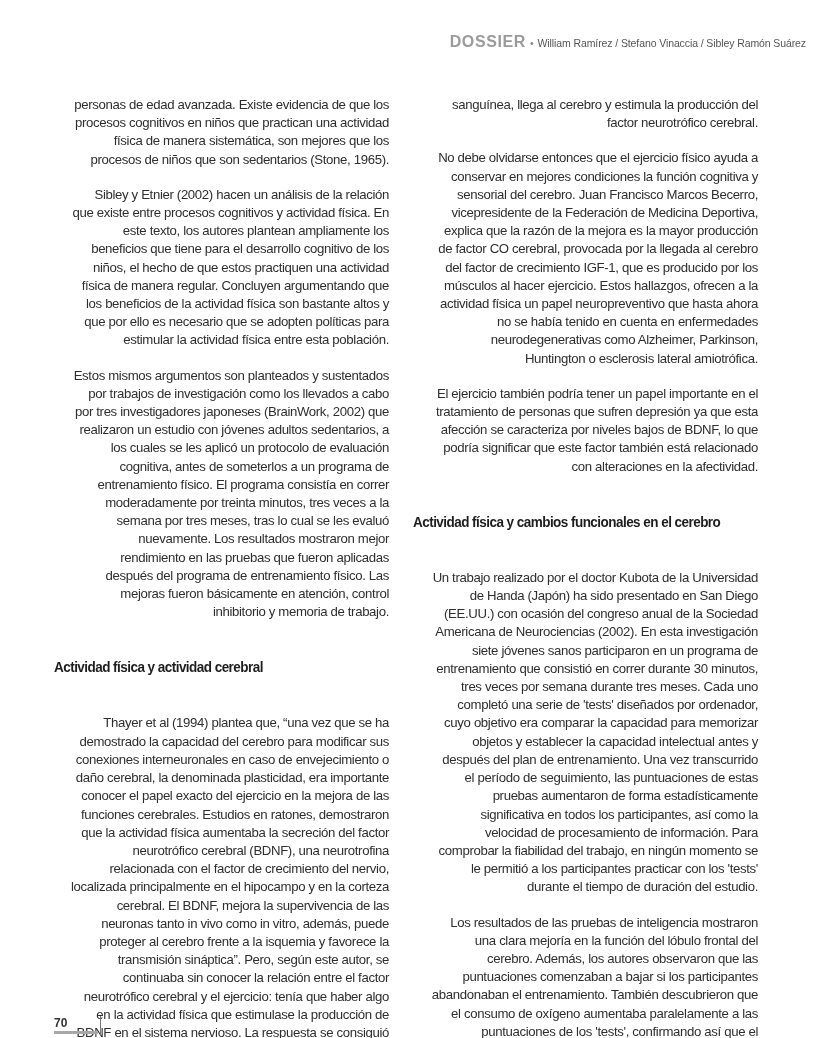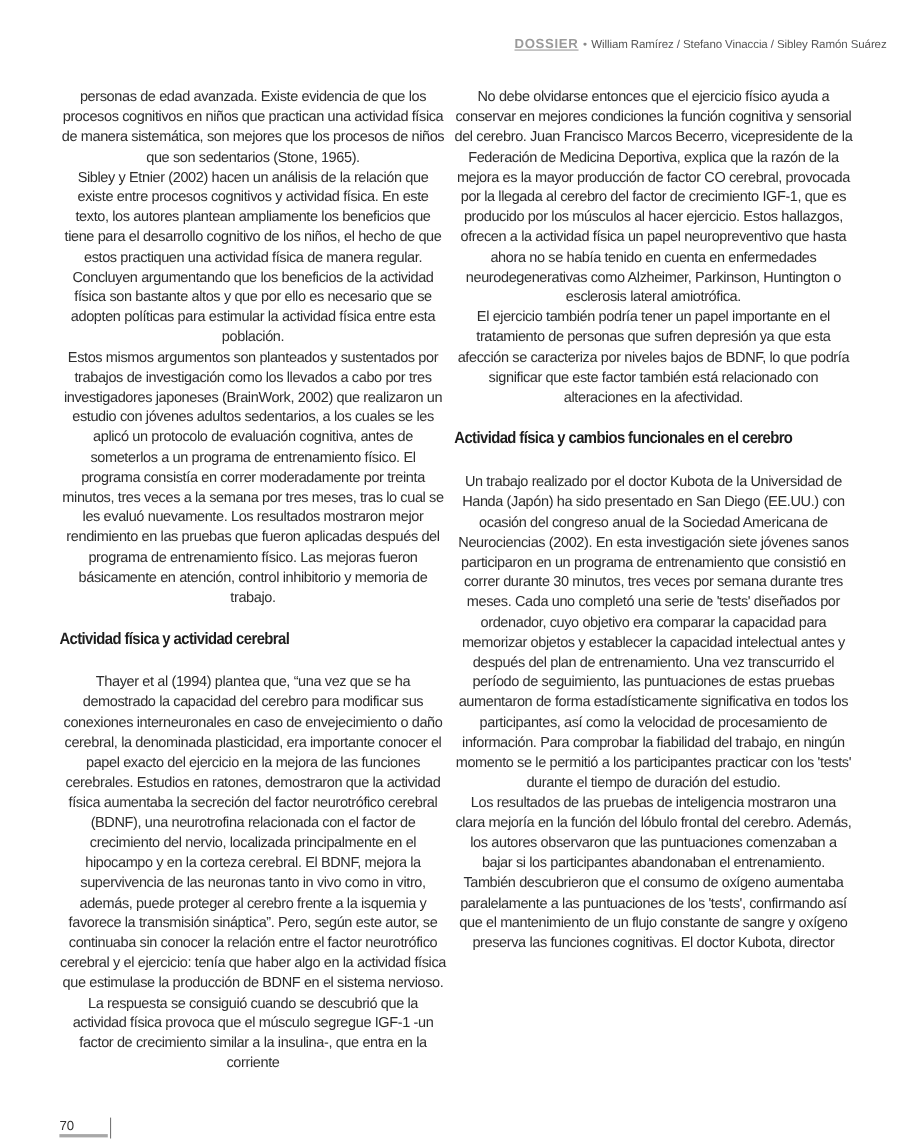--- a/index.html
+++ b/index.html
@@ -21,41 +21,40 @@
       right: 22px;
       font-size: 10.5px;
       color: #555;
       white-space: nowrap;
       letter-spacing: -0.1px;
     }
     .running-header .section {
       font-weight: bold;
       color: #9a9a9a;
       letter-spacing: 0.6px;
-      font-size: 12px;
-      text-decoration: underline;
+      font-size: 16px;
     }
     .running-header .bullet {
       color: #888;
       margin: 0 4px;
     }
     .column {
       position: absolute;
       top: 79px;
       font-size: 13.2px;
       line-height: 18.2px;
       color: #2e2e2e;
       letter-spacing: -0.35px;
     }
     .col-left { left: 54px; width: 352px; }
     .col-right { left: 413px; width: 362px; }
     .para {
-      margin: 0;
+      margin: 17px;
       padding: 0;
-      text-align: center;
+      text-align: right;
     }
     .heading {
       margin: 0;
       font-weight: bold;
       font-size: 15px;
       line-height: 20px;
       color: #1e1e1e;
       letter-spacing: -0.6px;
       transform: scaleX(0.9);
       transform-origin: left center;
@@ -64,21 +63,21 @@
     .gap-before-heading { height: 19px; }
     .gap-after-heading { height: 20px; }
     .footer {
       position: absolute;
       left: 54px;
       top: 1016px;
       width: 70px;
       height: 20px;
     }
     .page-number {
-      font-weight: normal;
+      font-weight: bold;
       font-size: 12px;
       color: #333;
       position: absolute;
       left: 0;
       top: 0;
     }
     .page-rule {
       position: absolute;
       left: 0;
       top: 15px;
@@ -106,20 +105,21 @@
   <p class="para">personas de edad avanzada. Existe evidencia de que los procesos cognitivos en niños que practican una actividad física de manera sistemática, son mejores que los procesos de niños que son sedentarios (Stone, 1965).</p>
   <p class="para">Sibley y Etnier (2002) hacen un análisis de la relación que existe entre procesos cognitivos y actividad física. En este texto, los autores plantean ampliamente los beneficios que tiene para el desarrollo cognitivo de los niños, el hecho de que estos practiquen una actividad física de manera regular. Concluyen argumentando que los beneficios de la actividad física son bastante altos y que por ello es necesario que se adopten políticas para estimular la actividad física entre esta población.</p>
   <p class="para">Estos mismos argumentos son planteados y sustentados por trabajos de investigación como los llevados a cabo por tres investigadores japoneses (BrainWork, 2002) que realizaron un estudio con jóvenes adultos sedentarios, a los cuales se les aplicó un protocolo de evaluación cognitiva, antes de someterlos a un programa de entrenamiento físico. El programa consistía en correr moderadamente por treinta minutos, tres veces a la semana por tres meses, tras lo cual se les evaluó nuevamente. Los resultados mostraron mejor rendimiento en las pruebas que fueron aplicadas después del programa de entrenamiento físico. Las mejoras fueron básicamente en atención, control inhibitorio y memoria de trabajo.</p>
   <div class="gap-before-heading"></div>
   <h2 class="heading">Actividad física y actividad cerebral</h2>
   <div class="gap-after-heading"></div>
   <p class="para">Thayer et al (1994) plantea que, “una vez que se ha demostrado la capacidad del cerebro para modificar sus conexiones interneuronales en caso de envejecimiento o daño cerebral, la denominada plasticidad, era importante conocer el papel exacto del ejercicio en la mejora de las funciones cerebrales. Estudios en ratones, demostraron que la actividad física aumentaba la secreción del factor neurotrófico cerebral (BDNF), una neurotrofina relacionada con el factor de crecimiento del nervio, localizada principalmente en el hipocampo y en la corteza cerebral. El BDNF, mejora la supervivencia de las neuronas tanto in vivo como in vitro, además, puede proteger al cerebro frente a la isquemia y favorece la transmisión sináptica”. Pero, según este autor, se continuaba sin conocer la relación entre el factor neurotrófico cerebral y el ejercicio: tenía que haber algo en la actividad física que estimulase la producción de BDNF en el sistema nervioso. La respuesta se consiguió cuando se descubrió que la actividad física provoca que el músculo segregue IGF-1 -un factor de crecimiento similar a la insulina-, que entra en la corriente</p>
 </div>
 
 <div class="column col-right">
+  <p class="para">sanguínea, llega al cerebro y estimula la producción del factor neurotrófico cerebral.</p>
   <p class="para">No debe olvidarse entonces que el ejercicio físico ayuda a conservar en mejores condiciones la función cognitiva y sensorial del cerebro. Juan Francisco Marcos Becerro, vicepresidente de la Federación de Medicina Deportiva, explica que la razón de la mejora es la mayor producción de factor CO cerebral, provocada por la llegada al cerebro del factor de crecimiento IGF-1, que es producido por los músculos al hacer ejercicio. Estos hallazgos, ofrecen a la actividad física un papel neuropreventivo que hasta ahora no se había tenido en cuenta en enfermedades neurodegenerativas como Alzheimer, Parkinson, Huntington o esclerosis lateral amiotrófica.</p>
   <p class="para">El ejercicio también podría tener un papel importante en el tratamiento de personas que sufren depresión ya que esta afección se caracteriza por niveles bajos de BDNF, lo que podría significar que este factor también está relacionado con alteraciones en la afectividad.</p>
   <div class="gap-before-heading"></div>
   <h2 class="heading">Actividad física y cambios funcionales en el cerebro</h2>
   <div class="gap-after-heading"></div>
   <p class="para">Un trabajo realizado por el doctor Kubota de la Universidad de Handa (Japón) ha sido presentado en San Diego (EE.UU.) con ocasión del congreso anual de la Sociedad Americana de Neurociencias (2002). En esta investigación siete jóvenes sanos participaron en un programa de entrenamiento que consistió en correr durante 30 minutos, tres veces por semana durante tres meses. Cada uno completó una serie de 'tests' diseñados por ordenador, cuyo objetivo era comparar la capacidad para memorizar objetos y establecer la capacidad intelectual antes y después del plan de entrenamiento. Una vez transcurrido el período de seguimiento, las puntuaciones de estas pruebas aumentaron de forma estadísticamente significativa en todos los participantes, así como la velocidad de procesamiento de información. Para comprobar la fiabilidad del trabajo, en ningún momento se le permitió a los participantes practicar con los 'tests' durante el tiempo de duración del estudio.</p>
   <p class="para">Los resultados de las pruebas de inteligencia mostraron una clara mejoría en la función del lóbulo frontal del cerebro. Además, los autores observaron que las puntuaciones comenzaban a bajar si los participantes abandonaban el entrenamiento. También descubrieron que el consumo de oxígeno aumentaba paralelamente a las puntuaciones de los 'tests', confirmando así que el mantenimiento de un flujo constante de sangre y oxígeno preserva las funciones cognitivas. El doctor Kubota, director</p>
 </div>
 
 <div class="footer">

